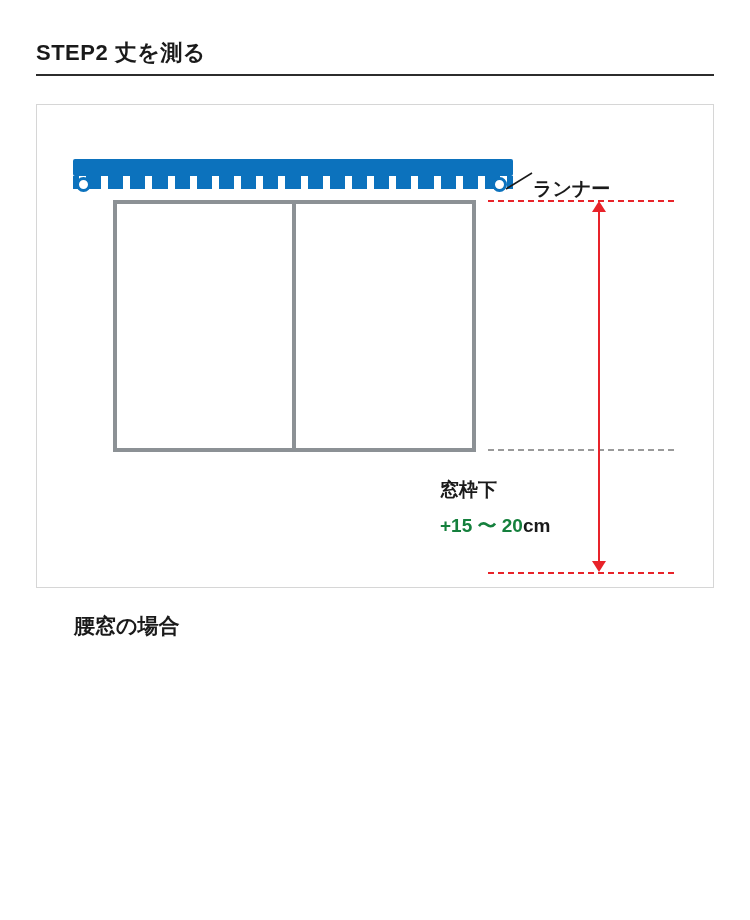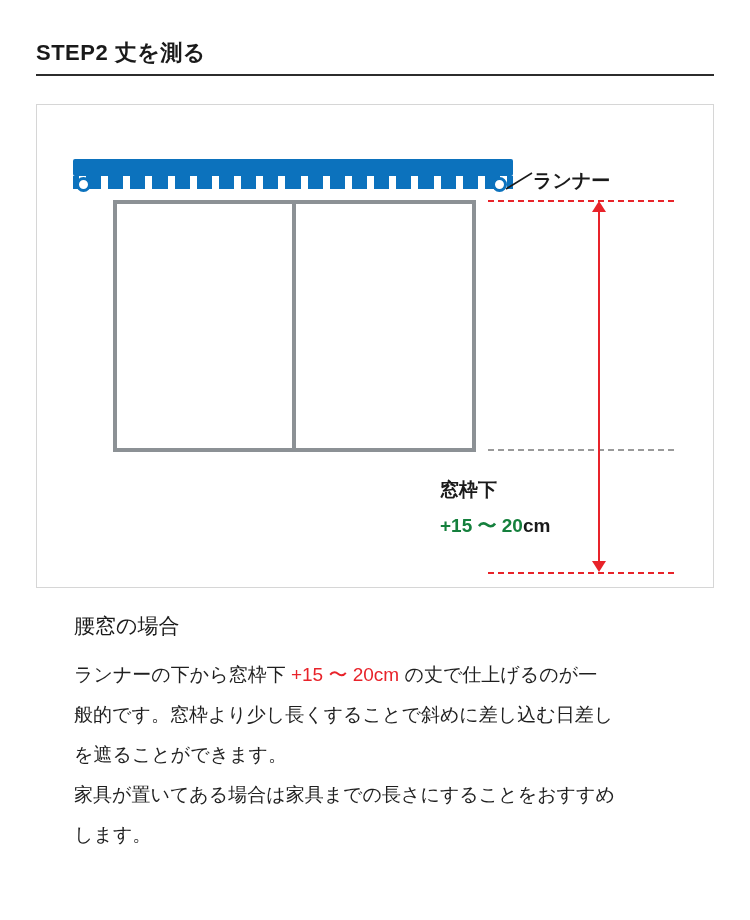--- a/index.html
+++ b/index.html
@@ -75,21 +75,21 @@
     border: 3px solid #0c72bd;
     border-radius: 50%;
     background: #ffffff;
   }
   .runner-left  { left: 76px;  top: 177px; }
   .runner-right { left: 492px; top: 177px; }
 
   
   .runner-label {
     position: absolute;
-    left: 533px; top: 168px;
+    left: 533px; top: 176px;
     font-size: 19px;
     font-weight: bold;
     color: #1a1a1a;
     white-space: nowrap;
   }
   .runner-leader {
     position: absolute;
     left: 505px; top: 172px;
     width: 28px; height: 18px;
   }
@@ -156,21 +156,21 @@
     line-height: 1.9;
     white-space: nowrap;
   }
   .measure-caption .accent { color: #15803d; }
 
   
   .body-heading {
     position: absolute;
     left: 74px; top: 612px;
     font-size: 21px;
-    font-weight: normal;
+    font-weight: bold;
     color: #1a1a1a;
   }
   .body-copy {
     position: absolute;
     left: 74px; top: 655px;
     width: 600px;
     font-size: 19px;
     line-height: 40px;
     color: #1f1f1f;
   }
@@ -231,21 +231,14 @@
   <div class="arrow-head down"></div>
 
   <div class="measure-caption">
     <div>窓枠下</div>
     <div>
       <span class="accent">+15 〜 20</span><span>cm</span>
     </div>
   </div>
 
   <div class="body-heading">腰窓の場合</div>
-  <div class="body-copy">
-    <p><span>ランナーの下から窓枠下 </span><span class="accent">+15 〜 20cm</span><span> の丈で仕上げるのが一</span></p>
-    <p>般的です。窓枠より少し長くすることで斜めに差し込む日差し</p>
-    <p>を遮ることができます。</p>
-    <p>家具が置いてある場合は家具までの長さにすることをおすすめ</p>
-    <p>します。</p>
-  </div>
 
 </div>
 
 </body></html>

